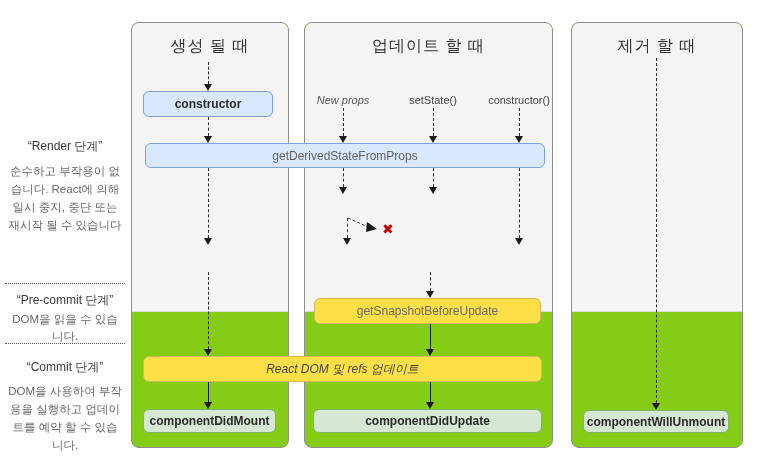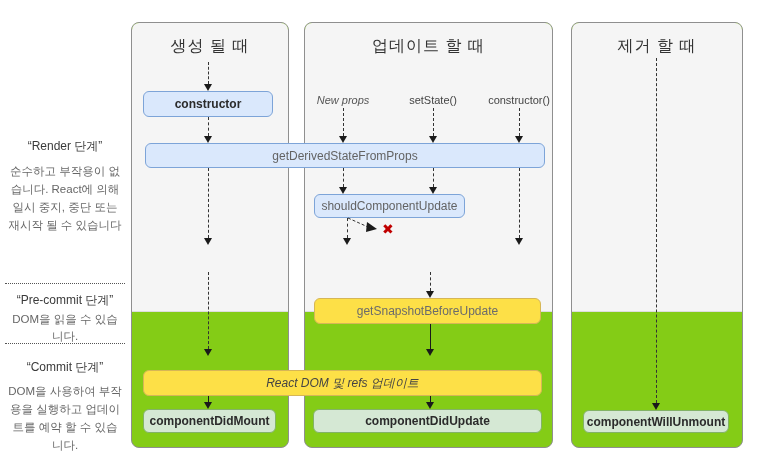--- a/index.html
+++ b/index.html
@@ -17,21 +17,21 @@
   .side-body{position:absolute;left:0;width:130px;text-align:center;font-size:11.5px;
              color:#666;line-height:18px;}
   .divider{position:absolute;left:5px;width:120px;border-top:1px dotted #555;}
   
   .node{position:absolute;display:flex;align-items:center;justify-content:center;
         border-radius:6px;font-size:12px;box-sizing:border-box;z-index:3;}
   .blue{background:#dae8fc;border:1px solid #7da4d8;color:#636363;}
   .yellow{background:#fde047;border:1px solid #d6b656;color:#6b6b6b;}
   .green{background:#d5e8d4;border:1px solid #82b366;color:#2b2b2b;font-weight:bold;}
   .boldtxt{font-weight:bold;color:#2b2b2b;}
-  .italtxt{font-style:italic;color:#444;margin-top:14px;}
+  .italtxt{font-style:italic;color:#444;}
   
   .trigger{position:absolute;top:94px;width:86px;text-align:center;font-size:11px;color:#444;z-index:2;}
   .trig-ital{font-style:italic;color:#555;}
   
   .vd{position:absolute;width:0;border-left:1px dashed #333;z-index:2;}
   .vs{position:absolute;width:0;border-left:1px solid #1a1a1a;z-index:2;}
   .ah{position:absolute;width:0;height:0;border-left:4px solid transparent;
       border-right:4px solid transparent;border-top:7px solid #1a1a1a;z-index:2;}
   .skipx{position:absolute;left:382px;top:221px;font-size:14px;font-weight:bold;
          color:#c00000;z-index:4;}
@@ -116,20 +116,19 @@
     <div class="ah" style="left:426px;top:402px"></div>
 
   <svg class="branch" width="42" height="24">
     <line x1="4" y1="2" x2="24" y2="11" stroke="#333" stroke-width="1" stroke-dasharray="3,2"></line>
     <polygon points="23,6 33,13 22,16" fill="#1a1a1a"></polygon>
   </svg>
   <div class="skipx">✖</div>
 
   <div class="node blue boldtxt" style="left:143px;top:91px;width:130px;height:26px">constructor</div>
   <div class="node blue" style="left:145px;top:143px;width:400px;height:25px">getDerivedStateFromProps</div>
-  <div class="node blue" style="left:314px;top:194px;width:151px;height:24px">shouldComponentUpdate</div>
   <div class="node yellow" style="left:314px;top:298px;width:227px;height:26px">getSnapshotBeforeUpdate</div>
   <div class="node yellow italtxt" style="left:143px;top:356px;width:399px;height:26px">React DOM 및 refs 업데이트</div>
   <div class="node green" style="left:143px;top:409px;width:133px;height:24px">componentDidMount</div>
   <div class="node green" style="left:313px;top:409px;width:229px;height:24px">componentDidUpdate</div>
   <div class="node green" style="left:583px;top:410px;width:146px;height:23px">componentWillUnmount</div>
 
 </div>
 
 </body></html>

